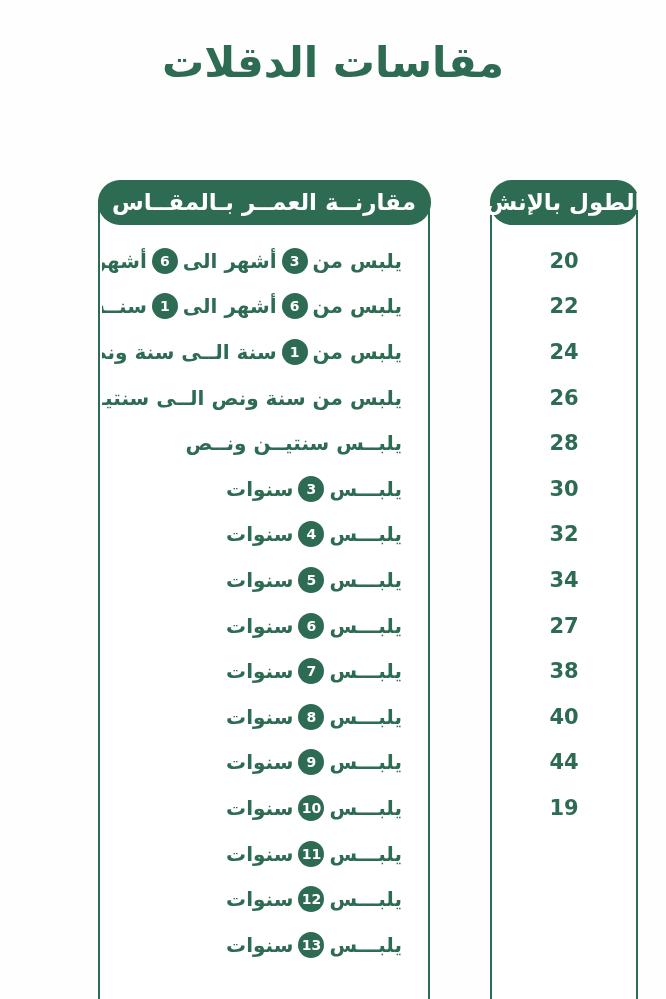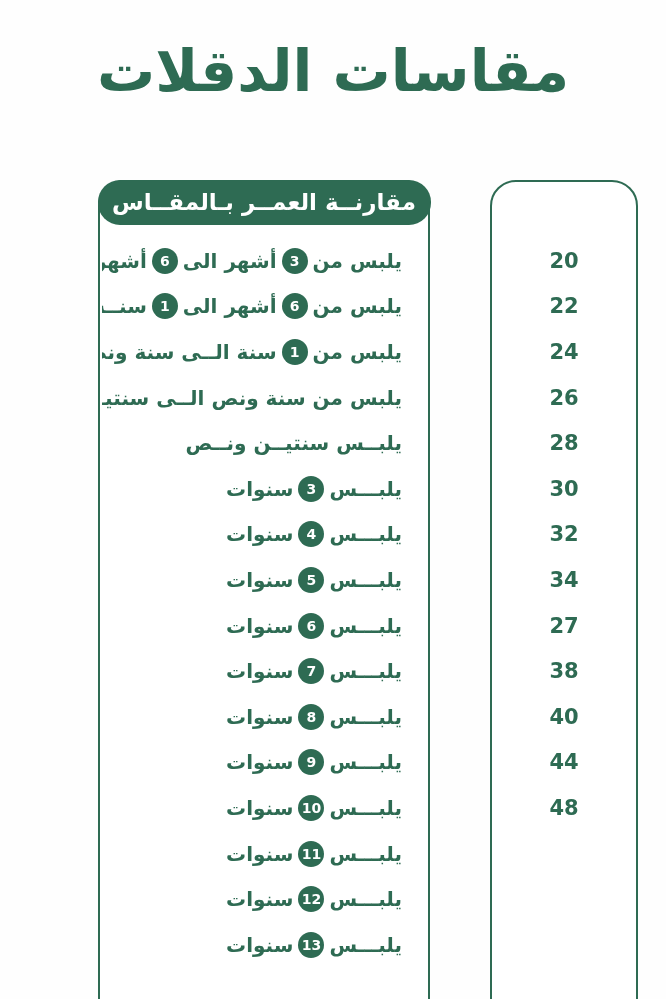--- a/index.html
+++ b/index.html
@@ -9,21 +9,21 @@
     background:#fefefe;
     font-family:"DejaVu Sans",sans-serif;
     overflow:hidden;
     --accent:#2e6b53;
   }
   .title{
     position:absolute;
     top:40px;left:0;right:0;
     text-align:center;
     direction:rtl;
-    font-size:58px;
+    font-size:42px;
     font-weight:bold;
     color:var(--accent);
     line-height:1.1;
     letter-spacing:-1px;
   }
   .col{
     position:absolute;
     top:180px;
     height:930px;
     border:2.5px solid var(--accent);
@@ -180,30 +180,31 @@
         </div>
         <div class="age-row">
           <span class="txt">يلبـــس</span>
           <span class="num">13</span>
           <span class="txt">سنوات</span>
         </div>
       </div>
   </div>
 
   <div class="col col-size">
+    <div class="pill">الطول بالإنش</div>
     <div class="rows">
         <div class="size-row">20</div>
         <div class="size-row">22</div>
         <div class="size-row">24</div>
         <div class="size-row">26</div>
         <div class="size-row">28</div>
         <div class="size-row">30</div>
         <div class="size-row">32</div>
         <div class="size-row">34</div>
         <div class="size-row">27</div>
         <div class="size-row">38</div>
         <div class="size-row">40</div>
         <div class="size-row">44</div>
-        <div class="size-row">48</div>
+        <div class="size-row">19</div>
       </div>
   </div>
 
 </div>
 
 </body></html>

